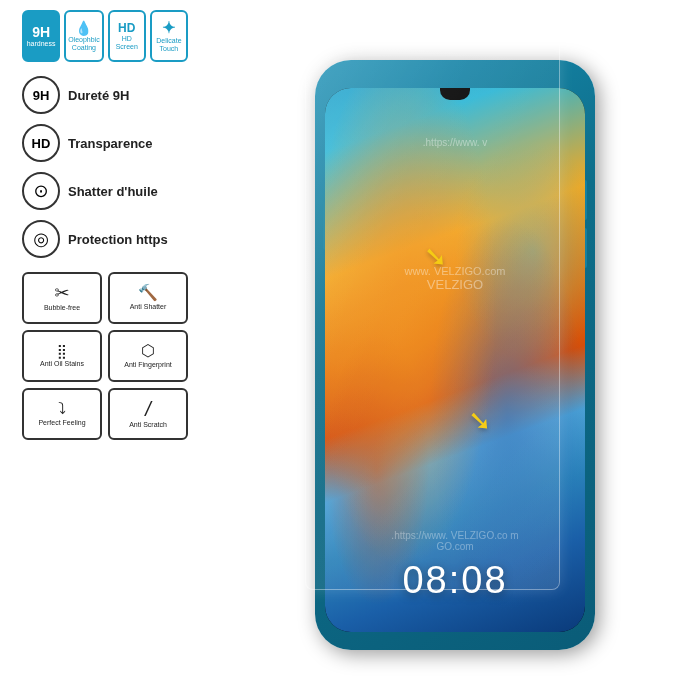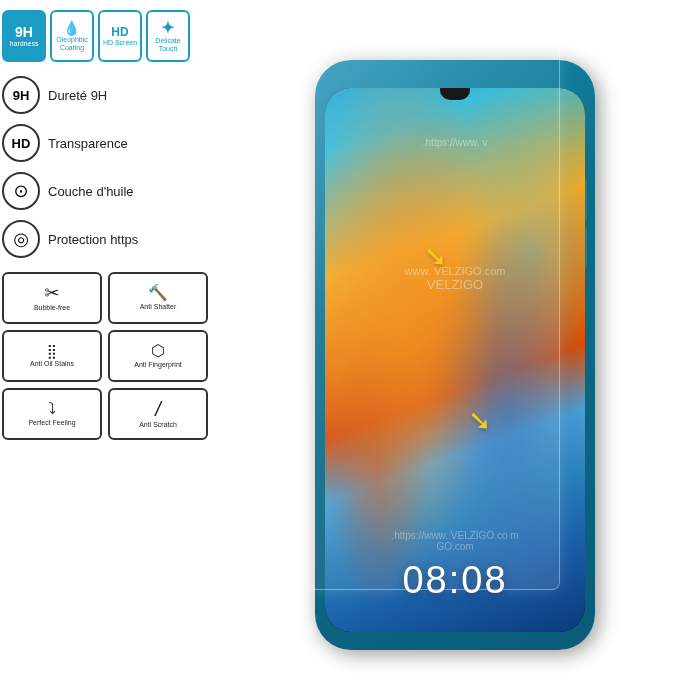--- a/index.html
+++ b/index.html
@@ -16,21 +16,21 @@
       width: 700px;
       height: 700px;
       display: flex;
       position: relative;
       background: #fff;
     }
 
     
     .left-panel {
       width: 210px;
-      padding: 10px 2px;
+      padding: 10px 22px;
       display: flex;
       flex-direction: column;
       gap: 2px;
     }
 
     
     .top-icons {
       display: flex;
       gap: 4px;
       margin-bottom: 8px;
@@ -85,21 +85,21 @@
       border-radius: 50%;
       display: flex;
       align-items: center;
       justify-content: center;
       font-size: 16px;
       flex-shrink: 0;
     }
 
     .feature-text {
       font-size: 13px;
-      font-weight: 400;
+      font-weight: 700;
       color: #222;
     }
 
     
     .bottom-icons {
       display: grid;
       grid-template-columns: 1fr 1fr;
       gap: 6px;
       margin-top: 8px;
     }
@@ -344,21 +344,21 @@
       <div class="feature-icon">
         <span style="font-size:13px;font-weight:bold;">HD</span>
       </div>
       <span class="feature-text">Transparence</span>
     </div>
 
     <div class="feature-row">
       <div class="feature-icon">
         <span style="font-size:18px;">⊙</span>
       </div>
-      <span class="feature-text">Couche d'huile</span>
+      <span class="feature-text">Shatter d'huile</span>
     </div>
 
     <div class="feature-row">
       <div class="feature-icon">
         <span style="font-size:18px;">◎</span>
       </div>
       <span class="feature-text">Protection https</span>
     </div>
 
     <div class="bottom-icons">

